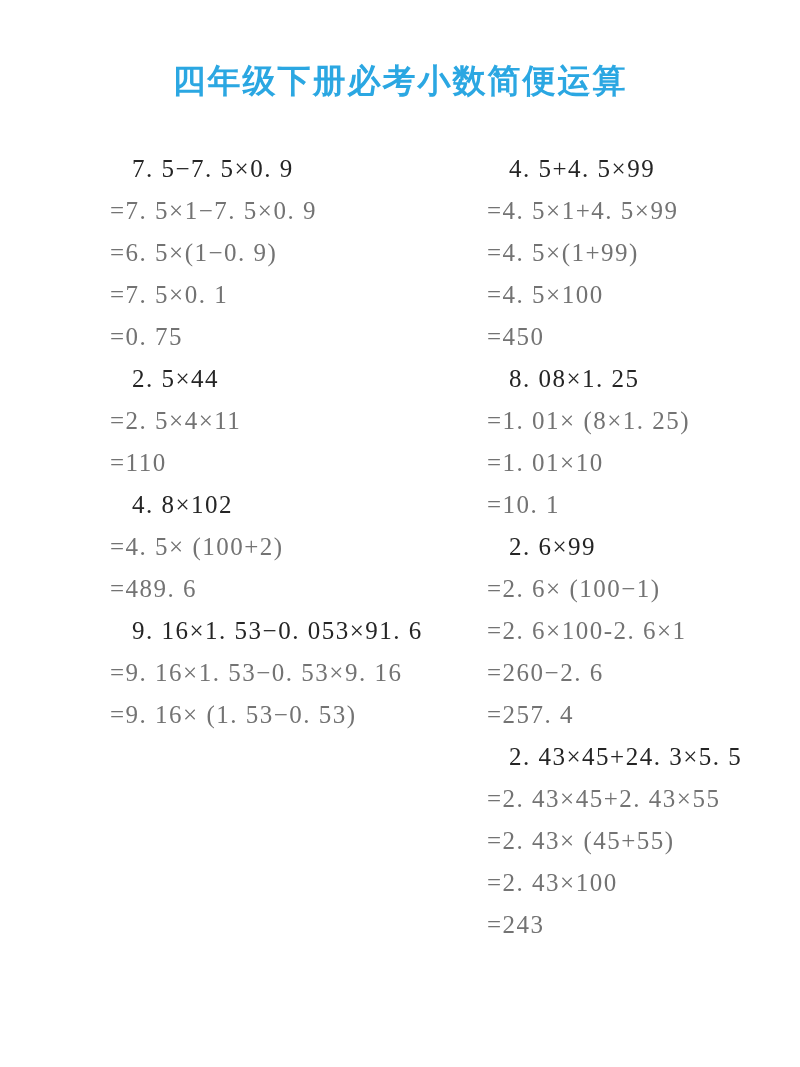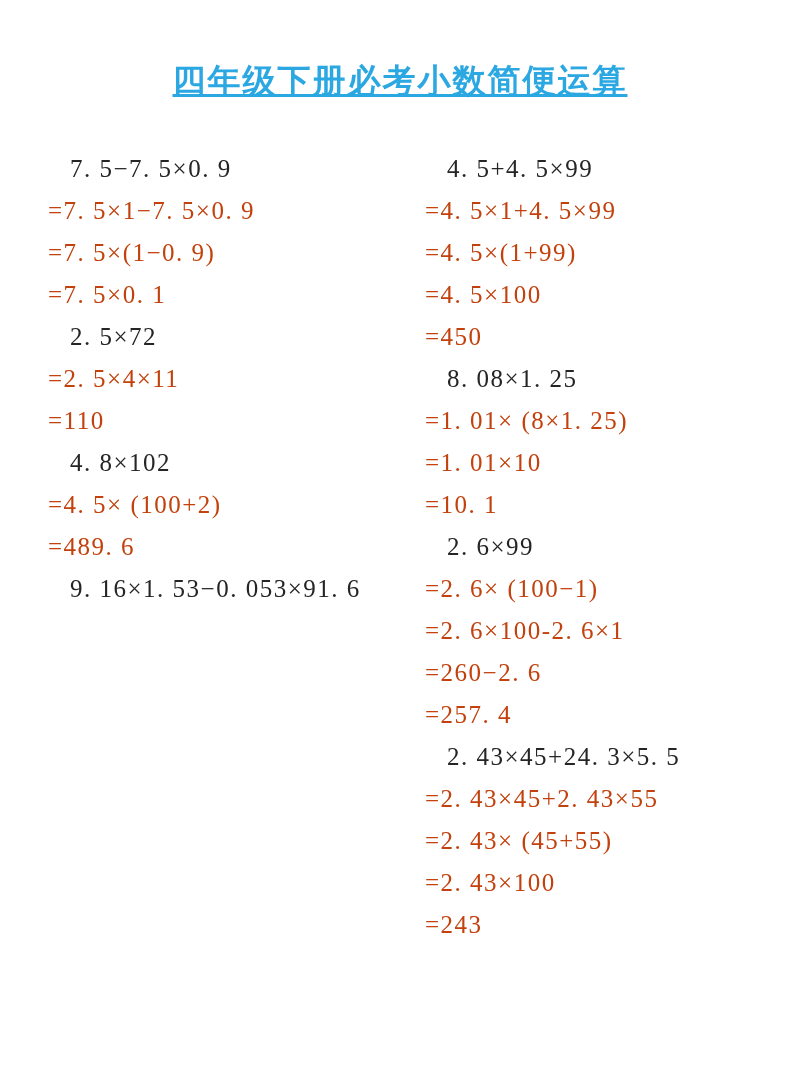--- a/index.html
+++ b/index.html
@@ -16,78 +16,80 @@
   .title {
     margin: 58px 0 0 0;
     height: 46px;
     line-height: 46px;
     text-align: center;
     font-family: "Liberation Sans", "DejaVu Sans", sans-serif;
     font-size: 33px;
     font-weight: 700;
     color: #2BA7E2;
     letter-spacing: 2px;
-    text-decoration: underline;
   }
   .content {
     display: flex;
     margin-top: 44px;
-    padding-left: 48px;
+    padding-left: 110px;
   }
   .col {
     width: 377px;
     flex: 0 0 377px;
   }
   .line {
     height: 42px;
     line-height: 42px;
     font-size: 25px;
     letter-spacing: 1.5px;
     white-space: nowrap;
   }
   .problem {
     color: #252525;
     padding-left: 22px;
   }
   .step {
-    color: #c2410c;
+    color: #737373;
   }
 </style>
 </head>
 <body>
 
 <div class="page">
 
   <h1 class="title">四年级下册必考小数简便运算</h1>
 
   <div class="content">
 
     <div class="col">
 
       <div>
         <div class="line problem">7. 5−7. 5×0. 9</div>
         <div class="line step">=7. 5×1−7. 5×0. 9</div>
-        <div class="line step">=7. 5×(1−0. 9)</div>
+        <div class="line step">=6. 5×(1−0. 9)</div>
         <div class="line step">=7. 5×0. 1</div>
+        <div class="line step">=0. 75</div>
       </div>
 
       <div>
-        <div class="line problem">2. 5×72</div>
+        <div class="line problem">2. 5×44</div>
         <div class="line step">=2. 5×4×11</div>
         <div class="line step">=110</div>
       </div>
 
       <div>
         <div class="line problem">4. 8×102</div>
         <div class="line step">=4. 5× (100+2)</div>
         <div class="line step">=489. 6</div>
       </div>
 
       <div>
         <div class="line problem">9. 16×1. 53−0. 053×91. 6</div>
+        <div class="line step">=9. 16×1. 53−0. 53×9. 16</div>
+        <div class="line step">=9. 16× (1. 53−0. 53)</div>
       </div>
 
     </div>
 
     <div class="col">
 
       <div>
         <div class="line problem">4. 5+4. 5×99</div>
         <div class="line step">=4. 5×1+4. 5×99</div>
         <div class="line step">=4. 5×(1+99)</div>

